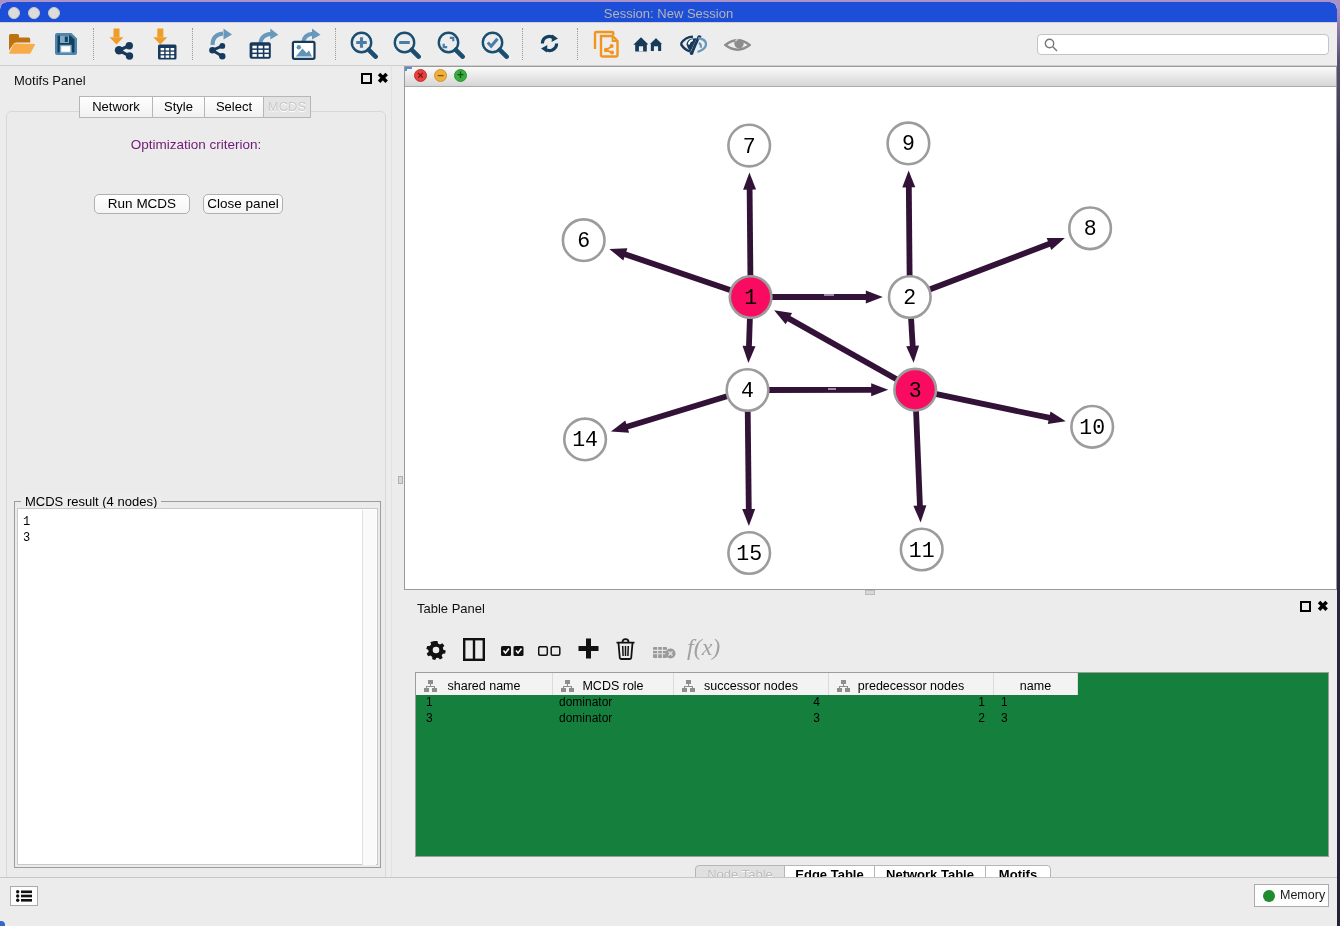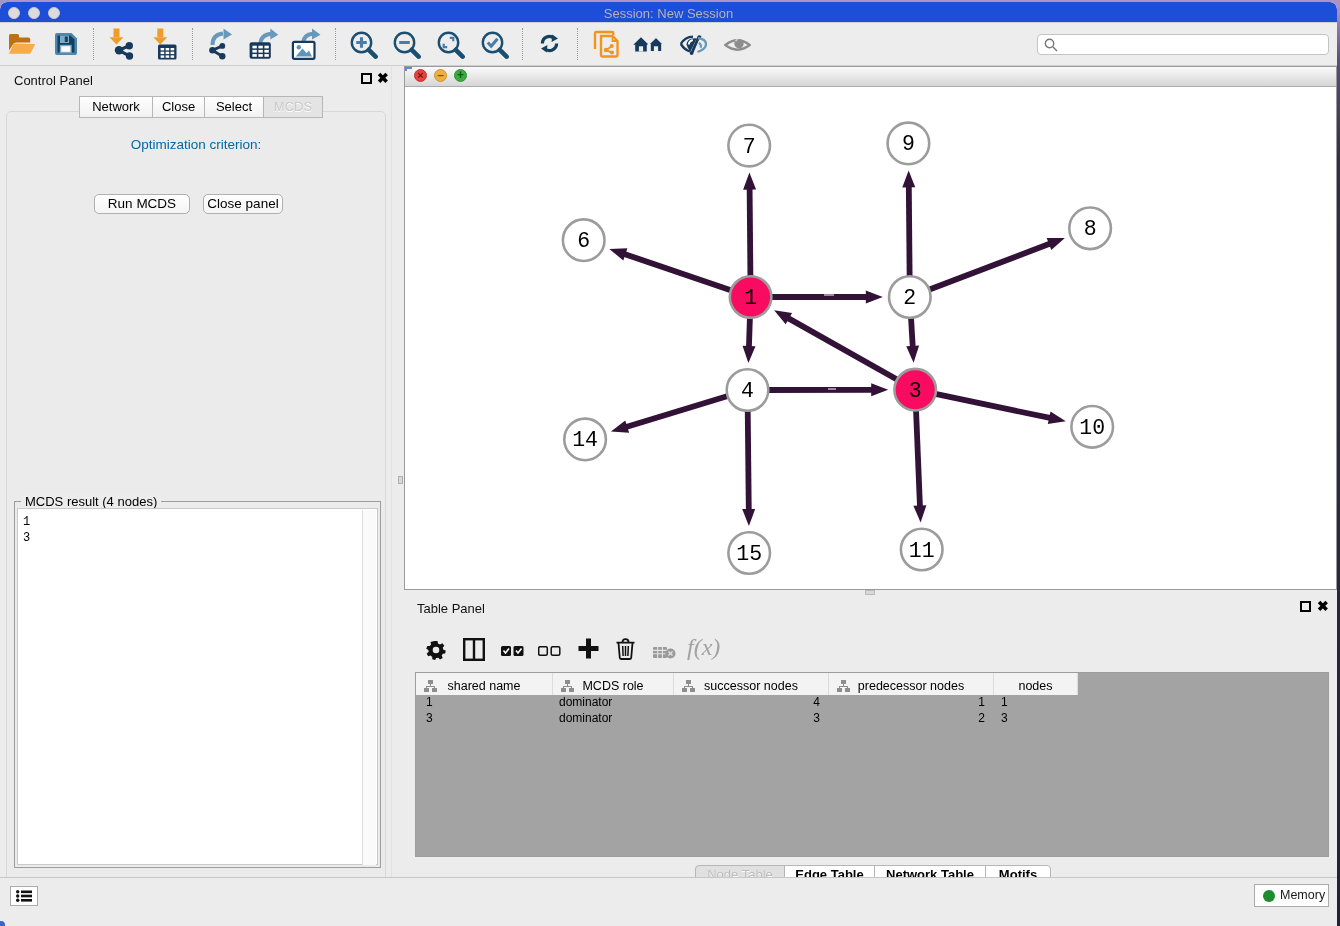--- a/index.html
+++ b/index.html
@@ -24,38 +24,38 @@
 #membtn .dot{position:absolute;left:8px;top:5px;width:12px;height:12px;border-radius:50%;background:#1f8c2f}
 
 #cpanel{position:absolute;left:0;top:64px;width:392px;height:825px;background:#ececec;border-right:1px solid #e2e2e2}
 #cpanel h1{position:absolute;left:14px;top:7px;margin:0;font-size:13px;font-weight:400;color:#111}
 .wicon{position:absolute;top:7px;width:11px;height:11px}
 .sqico{border:2px solid #000}
 .xico{font-size:14px;font-weight:700;color:#000;line-height:11px}
 .tab{position:absolute;top:30px;height:22px;z-index:2;border:1px solid #b6b6b6;background:linear-gradient(180deg,#ffffff,#f1f1f1);font-size:13px;color:#000;text-align:center;line-height:20px}
 .tabsel{background:#e4e4e4;color:#c9c9c9;text-shadow:0 1px 0 #ffffff}
 #tabpane{position:absolute;left:6px;top:45px;width:380px;height:772px;background:#ebebeb;border:1px solid #d8d8d8;border-radius:5px}
-#optlabel{position:absolute;left:0;top:71px;width:392px;text-align:center;font-size:13.5px;color:#0369a1}
+#optlabel{position:absolute;left:0;top:71px;width:392px;text-align:center;font-size:13.5px;color:#701a75}
 #combo{position:absolute;left:45px;top:92px;width:309px;height:23px;background:#fff;border:1px solid #b9b9b9;border-radius:5px;font-size:13.5px;line-height:21px;padding-left:12px;color:#000}
 .btn{position:absolute;top:128px;height:20px;background:linear-gradient(180deg,#ffffff,#f4f4f4);border:1px solid #b0b0b0;border-radius:5px;font-size:13.5px;text-align:center;line-height:18px;color:#000}
 #mcdsbox{position:absolute;left:14px;top:435px;width:367px;height:367px;border:1px solid #9d9d9d}
 #mcdslabel{position:absolute;left:6px;top:-8px;background:#ececec;padding:0 4px;font-size:13px;color:#000}
 #mcdsinner{position:absolute;left:2px;top:6px;width:361px;height:357px;background:#fff;border:1px solid #c9c9c9}
 #mcdstext{position:absolute;left:5px;top:6px;font-family:"Liberation Mono",monospace;font-size:12px;line-height:15.5px;color:#000}
 #mcdssb{position:absolute;right:1px;top:1px;width:14px;height:355px;background:#fafafa;border-left:1px solid #e0e0e0}
 
 #netwin{position:absolute;left:404px;top:64px;width:933px;height:524px;border:1px solid #9a9a9a;background:#fff}
 #nettitle{position:absolute;left:0;top:0;width:100%;height:20px;background:linear-gradient(180deg,#fafafa,#d6d6d6);border-bottom:1px solid #aaaaaa}
 #nettitle .t{position:absolute;width:100%;text-align:center;top:3px;font-size:12.5px;color:#000}
 .mac{position:absolute;top:2px;width:13px;height:13px;border-radius:50%}
 #netsvg{position:absolute;left:0;top:20px}
 
 #tpanel{position:absolute;left:404px;top:592px;width:936px;height:297px;background:#ececec}
 #tpanel h1{position:absolute;left:13px;top:7px;margin:0;font-size:13px;font-weight:400;color:#111}
-#tablebox{position:absolute;left:11px;top:78px;width:914px;height:185px;background:#a3a3a3;border:1px solid #9d9d9d}
+#tablebox{position:absolute;left:11px;top:78px;width:914px;height:185px;background:#15803d;border:1px solid #9d9d9d}
 .th{position:absolute;top:0;height:22px;background:#f3f3f3;border-right:1px solid #dcdcdc;font-size:12.5px;text-align:center;line-height:26px;color:#000}
 #thead{position:absolute;left:0;top:0;width:662px;height:22px;border-bottom:1px solid #cfcfcf}
 .trow{position:absolute;font-size:12px;color:#000;height:16px;line-height:16px}
 .tabbtn{position:absolute;top:271px;height:20px;border:1px solid #b6b6b6;background:#fff;font-size:13px;font-weight:700;text-align:center;line-height:18px;color:#000}
 .tabbtnsel{background:#e0e0e0;color:#bcbcbc;text-shadow:0 1px 0 #fff;font-weight:400}
 </style></head>
 <body>
 <div id="app">
   <div id="titlebar">
     <div class="tl" style="left:8px"></div>
@@ -209,27 +209,27 @@
     <div id="search">
         <svg width="14" height="14" viewBox="0 0 14 14" style="position:absolute;left:6px;top:3px">
       <circle cx="5.5" cy="5.5" r="4.2" fill="none" stroke="#777" stroke-width="1.4"></circle>
       <path d="M8.8 8.8 L13 13" stroke="#777" stroke-width="1.4"></path>
         </svg>
       </div>
   </div>
   <div style="position:absolute;left:398px;top:474px;width:5px;height:8px;background:#d8d8d8;border:1px solid #b0b0b0"></div>
   <div style="position:absolute;left:865px;top:588px;width:10px;height:5px;background:#d8d8d8;border:1px solid #bbb;z-index:3"></div>
   <div id="cpanel">
-    <h1>Control Panel</h1>
+    <h1>Motifs Panel</h1>
     <div class="wicon sqico" style="left:361px"></div>
     <div class="wicon xico" style="left:377px">✖</div>
     <div class="tab" style="left:79px;width:74px">Network</div>
-    <div class="tab" style="left:152px;width:53px">Close</div>
+    <div class="tab" style="left:152px;width:53px">Style</div>
     <div class="tab" style="left:204px;width:60px">Select</div>
-    <div class="tab tabsel" style="left:263px;width:60px">MCDS</div>
+    <div class="tab tabsel" style="left:263px;width:48px">MCDS</div>
     <div id="tabpane"></div>
     <div id="optlabel">Optimization criterion:</div>
     <div class="btn" style="left:94px;width:96px">Run MCDS</div>
     <div class="btn" style="left:203px;width:80px">Close panel</div>
     <div id="mcdsbox">
       <div id="mcdslabel">MCDS result (4 nodes)</div>
       <div id="mcdsinner">
         <div id="mcdstext">1<br>3</div>
         <div id="mcdssb"></div>
       </div>
@@ -352,21 +352,21 @@
       <circle cx="17.5" cy="7.5" r="5" fill="#9a9a9a"></circle>
           <path d="M15.5 5.5 L19.5 9.5 M19.5 5.5 L15.5 9.5" stroke="#e4e4e4" stroke-width="1.3"></path>
         </svg></div>
     <div class="tbi" style="left:283px;top:40px;font-family:'Liberation Serif',serif;font-style:italic;font-size:24px;color:#a2a2a2">f(x)</div>
     <div id="tablebox">
       <div id="thead">
         <div class="th" style="left:0;width:137px">shared name</div>
         <div class="th" style="left:137px;width:121px">MCDS role</div>
         <div class="th" style="left:258px;width:155px">successor nodes</div>
         <div class="th" style="left:413px;width:165px">predecessor nodes</div>
-        <div class="th" style="left:578px;width:84px">nodes</div>
+        <div class="th" style="left:578px;width:84px">name</div>
       </div>
       <svg width="662" height="22" style="position:absolute;left:0;top:0;pointer-events:none">
         <g fill="#8d8d8d">
           <g transform="translate(8,7)">
               <rect x="4" y="0" width="5" height="4"></rect>
               <rect x="0" y="8" width="5" height="4"></rect>
               <rect x="8" y="8" width="5" height="4"></rect>
               <path d="M6 4 L6 6 L2 6 L2 8 L3 8 L3 7 L10 7 L10 8 L11 8 L11 6 L7 6 L7 4Z"></path>
             </g>
           <g transform="translate(145,7)">

